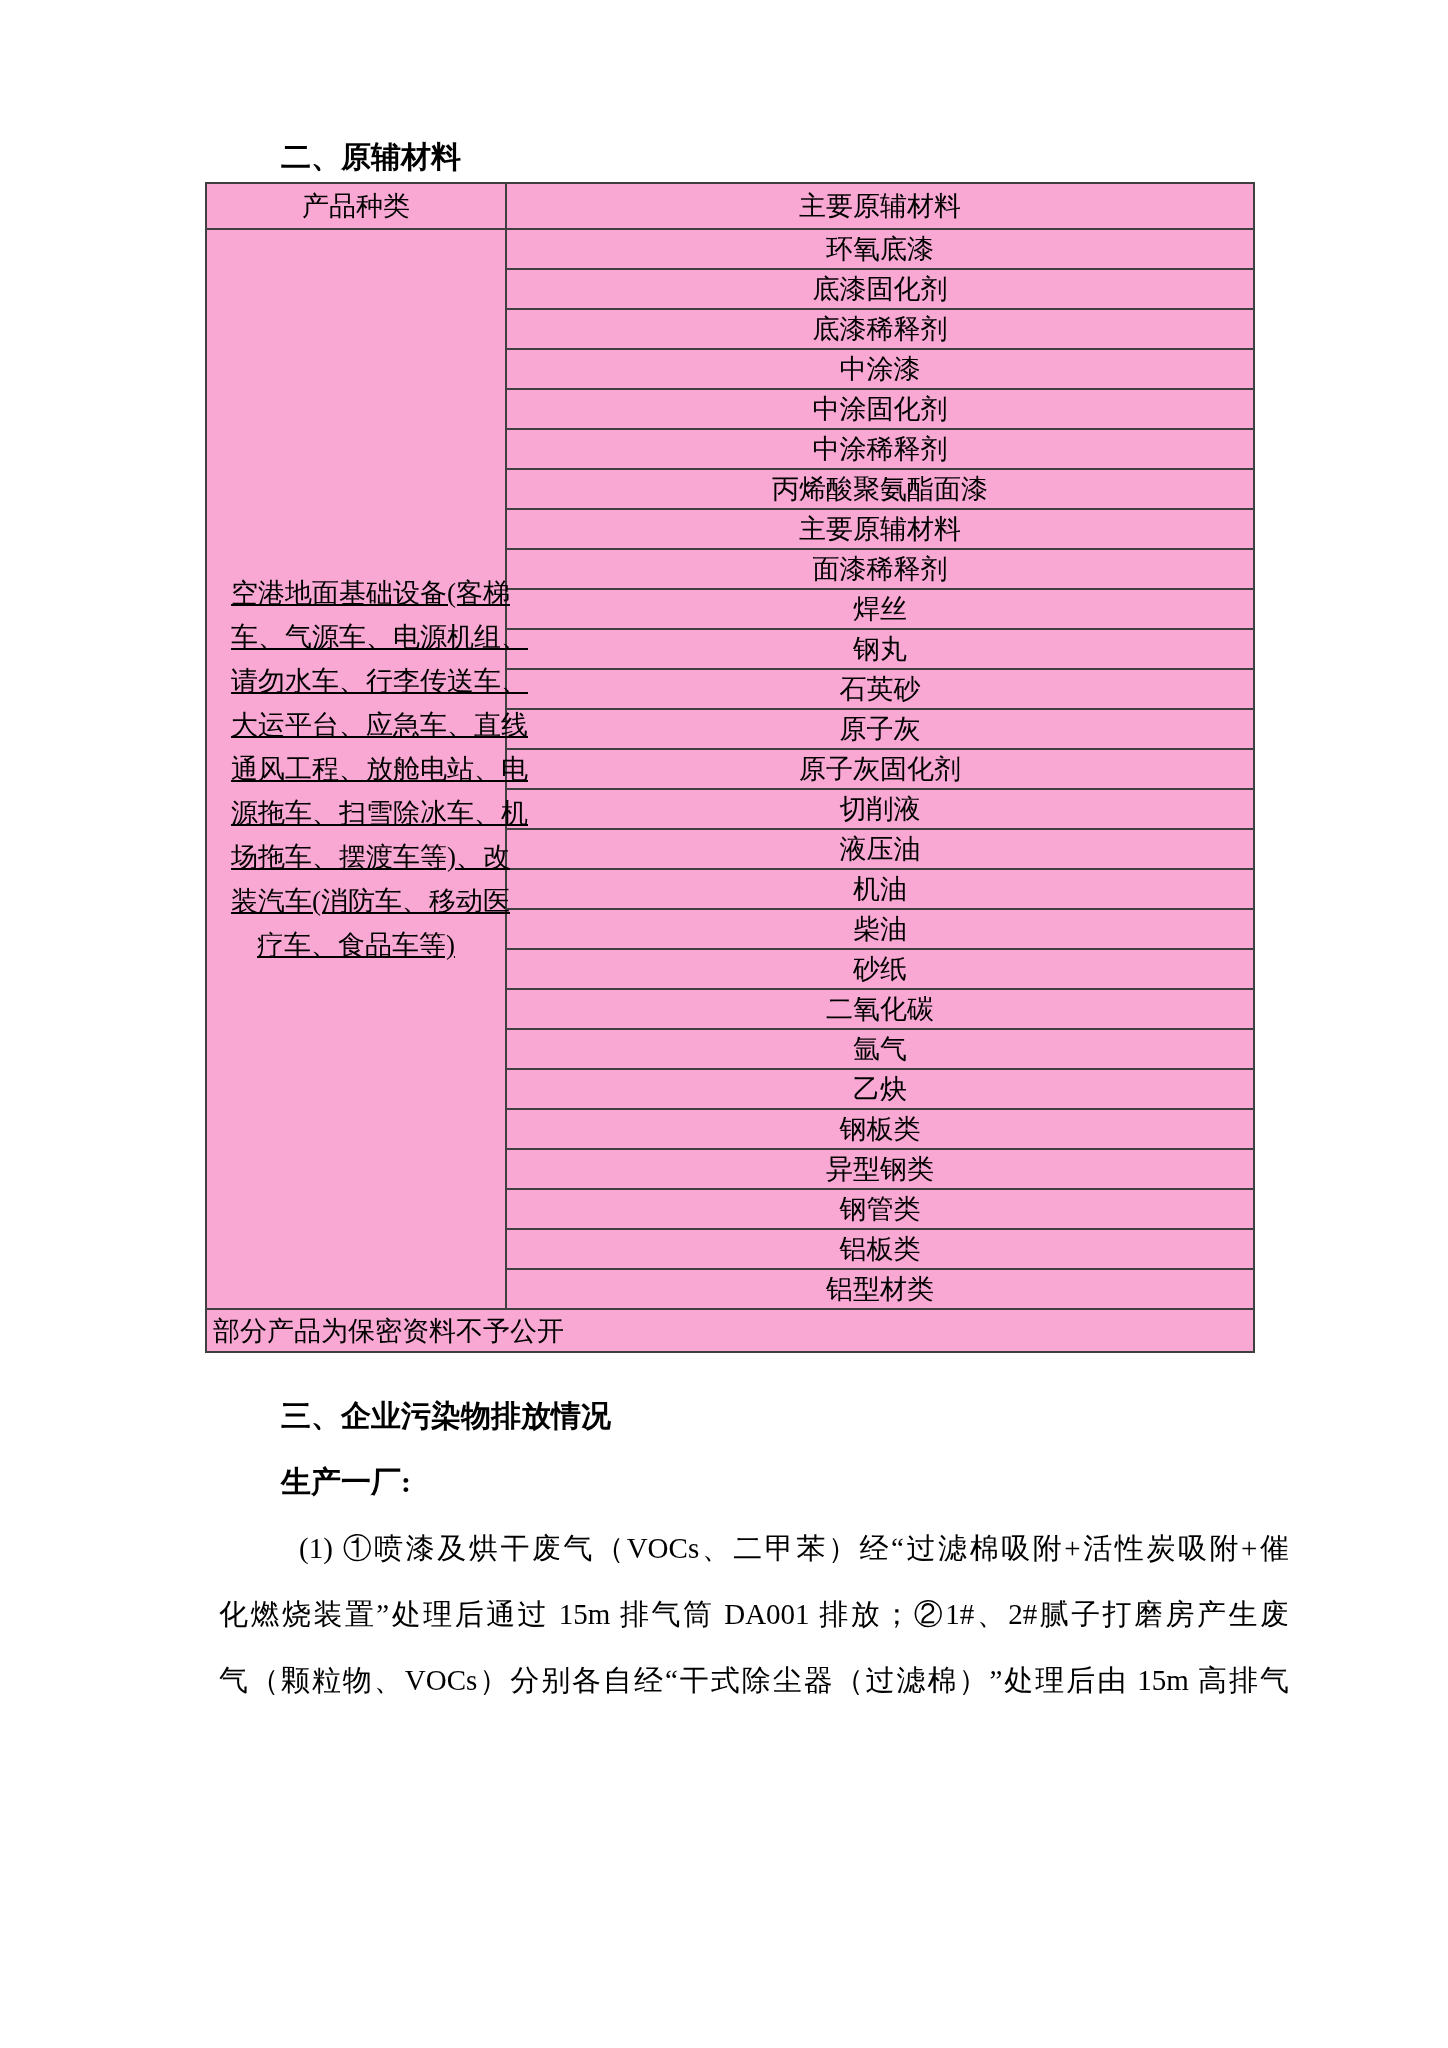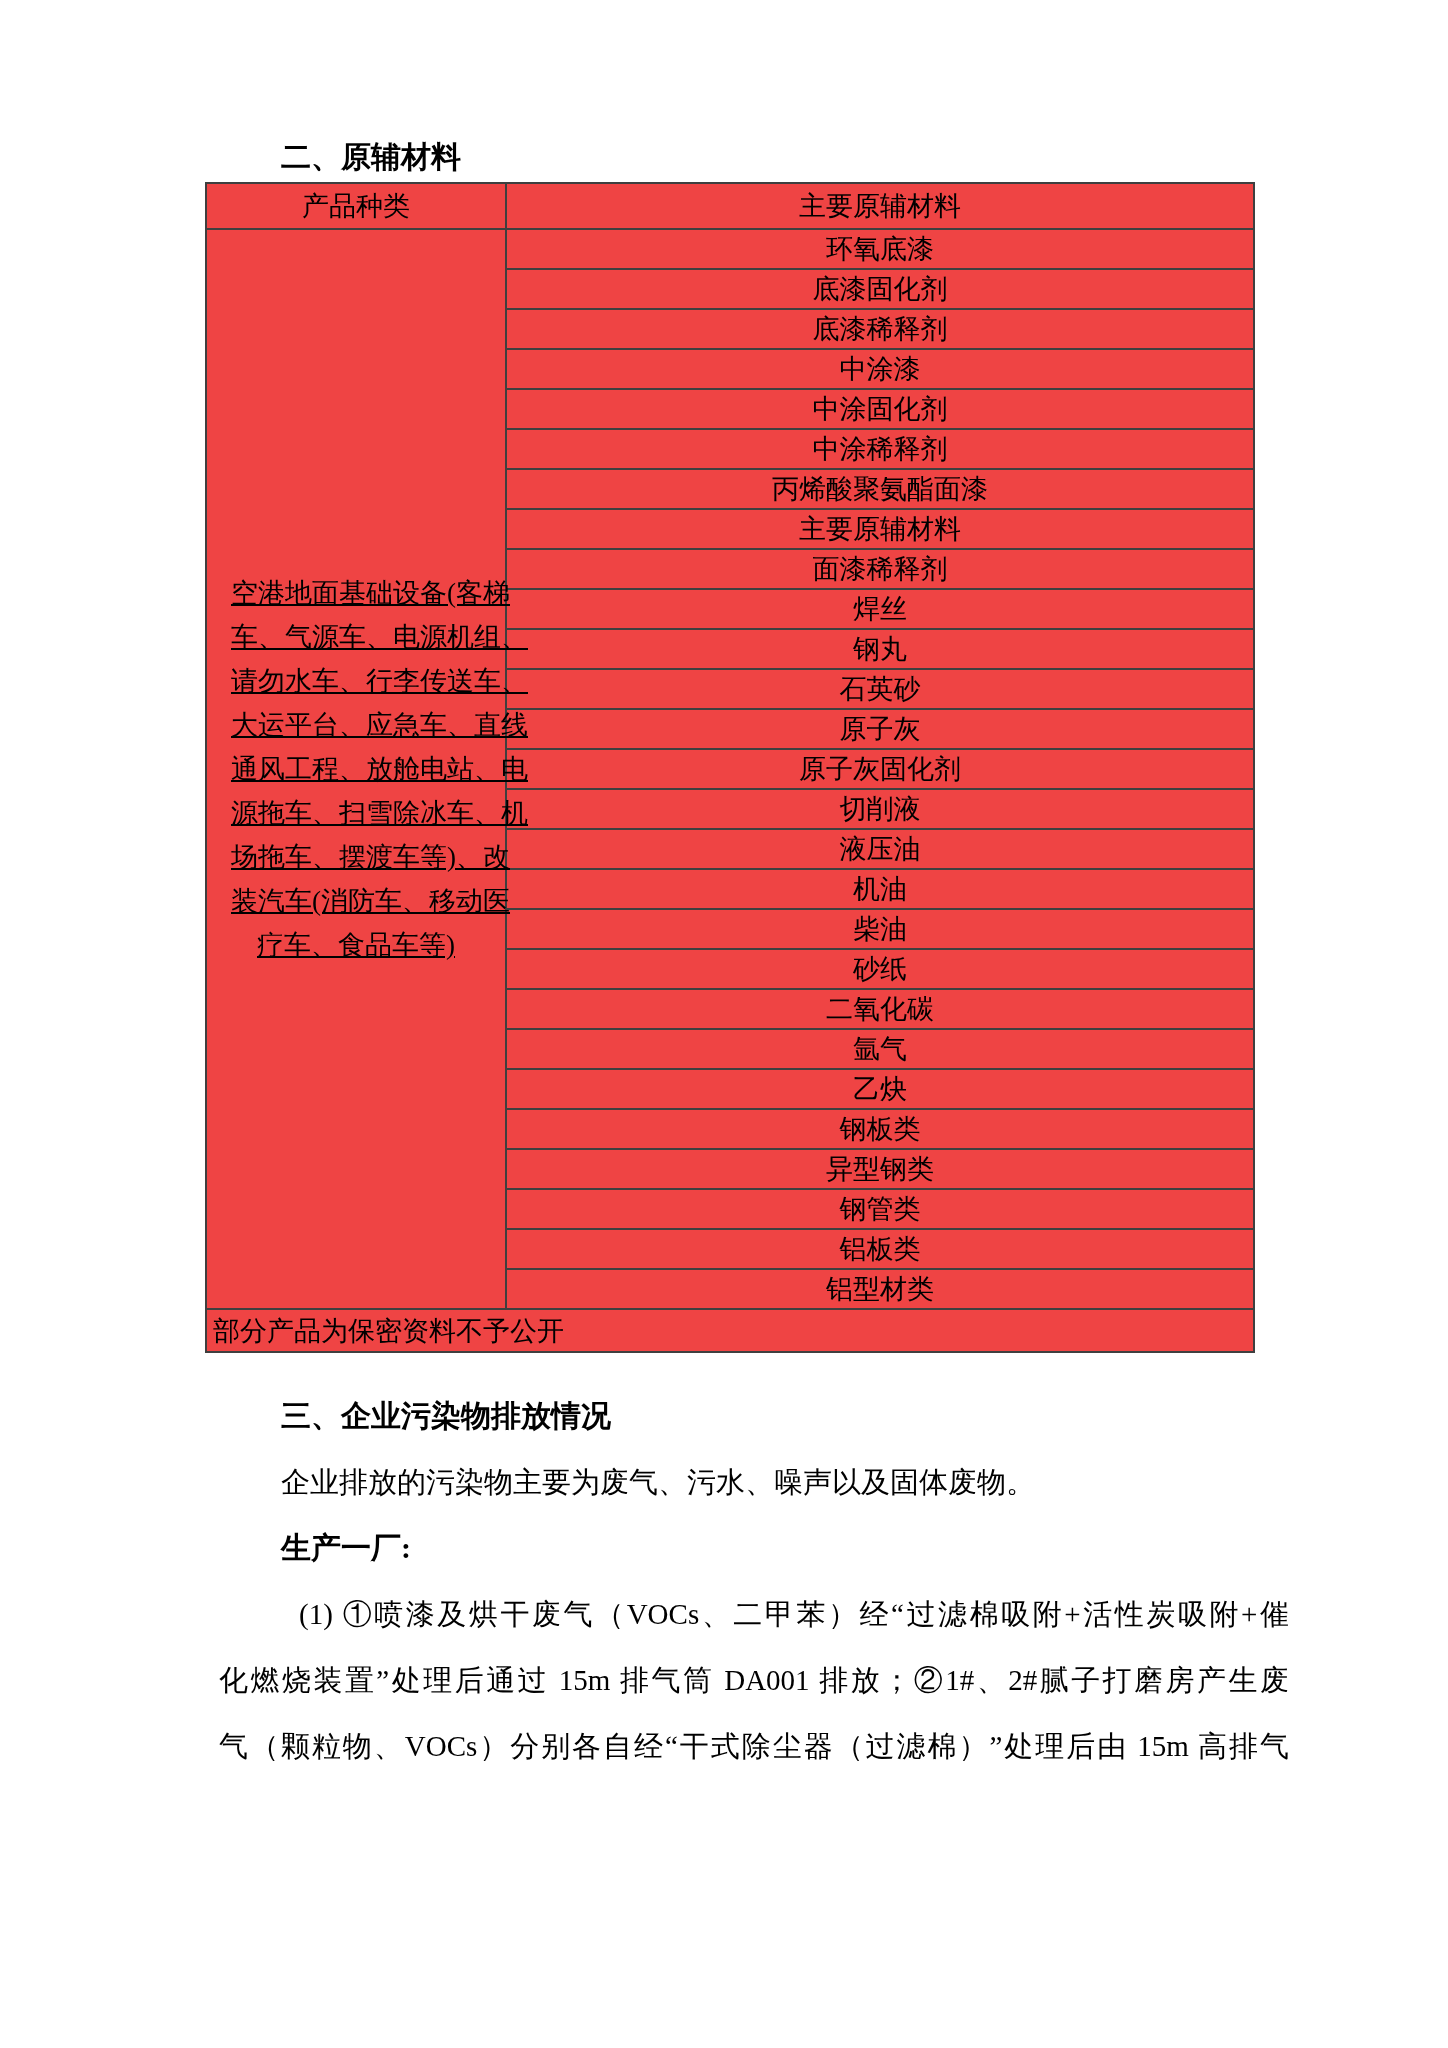--- a/index.html
+++ b/index.html
@@ -15,21 +15,21 @@
   table.materials-table{
     margin-left:205px;
     width:1050px;
     border-collapse:collapse;
     table-layout:fixed;
   }
   table.materials-table td,
   table.materials-table th{
     border:2px solid #3f3f3f;
     font-weight:normal;
-    background:#ef4444;
+    background:#f9a8d4;
   }
   .col-product{width:300px;}
   .header-cell{
     height:42px;text-align:center;font-size:27px;vertical-align:middle;
   }
   .left-cell{
     vertical-align:middle;
     padding:0 24px;
     font-size:27px;
     text-decoration:underline;
@@ -169,18 +169,17 @@
         <td class="material-cell">铝型材类</td>
       </tr>
       <tr>
       <td class="footer-cell" colspan="2">部分产品为保密资料不予公开</td>
     </tr>
   </tbody>
 </table>
 
 <div class="lower">
   <div class="row b ind">三、企业污染物排放情况</div>
-  <div class="row ind">企业排放的污染物主要为废气、污水、噪声以及固体废物。</div>
   <div class="row b ind">生产一厂:</div>
   <div class="row just ind1">(1) ①喷漆及烘干废气（VOCs、二甲苯）经“过滤棉吸附+活性炭吸附+催</div>
   <div class="row just">化燃烧装置”处理后通过 15m 排气筒 DA001 排放；②1#、2#腻子打磨房产生废</div>
   <div class="row just">气（颗粒物、VOCs）分别各自经“干式除尘器（过滤棉）”处理后由 15m 高排气</div>
 </div>
 
 </body></html>

